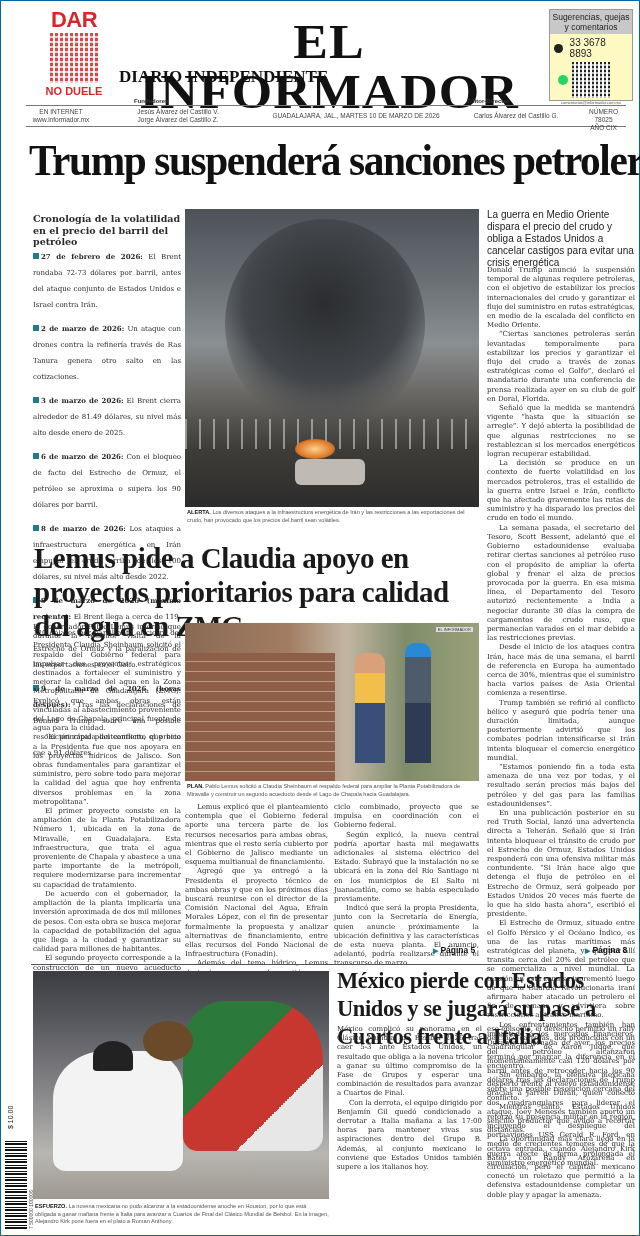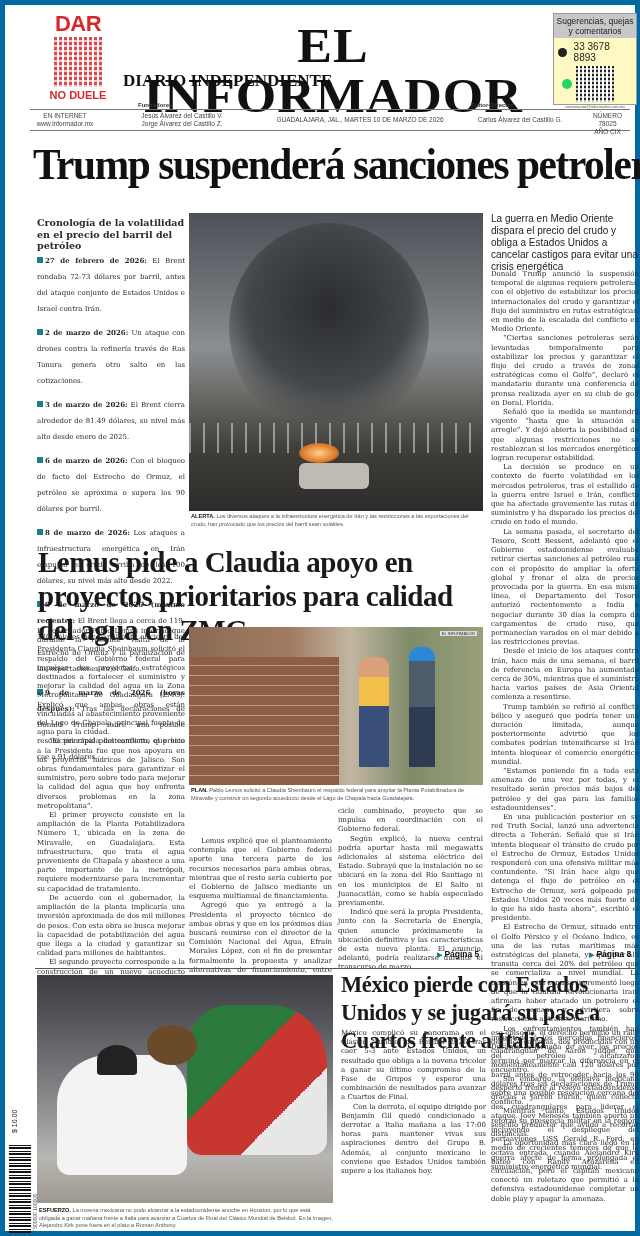--- a/index.html
+++ b/index.html
@@ -1,18 +1,18 @@
 <!DOCTYPE html>
 <html><head>
 <meta charset="utf-8">
 <style>
   * { box-sizing: border-box; margin: 0; padding: 0; }
   html, body { width: 640px; height: 1236px; background: #ffffff; overflow: hidden; }
   body { font-family: "DejaVu Serif", serif; color: #1a1a1a; position: relative; }
-  .page { position: absolute; left: 0; top: 0; width: 640px; height: 1236px; border: 5px solid #0369a1; background: #fff; }
+  .page { position: absolute; left: 0; top: 0; width: 640px; height: 1236px; border: 1px solid #0369a1; background: #fff; }
 
   
   .dar { position: absolute; left: 40px; top: 8px; width: 66px; height: 92px; text-align: center; }
   .dar .t1 { font-family: "Liberation Sans", sans-serif; font-weight: bold; color: #d6282b; font-size: 22px; line-height: 22px; letter-spacing: -0.5px; }
   .dar .qr { width: 48px; height: 50px; margin: 2px auto 0; background:
       repeating-linear-gradient(90deg, #d6282b 0 3px, #fff 3px 5px),
       #d6282b; opacity: 0.85; position: relative; }
   .dar .qr::after { content: ""; position: absolute; inset: 0; background: repeating-linear-gradient(0deg, rgba(255,255,255,0.7) 0 2px, transparent 2px 5px); }
   .dar .t2 { font-family: "Liberation Sans", sans-serif; font-weight: bold; color: #d6282b; font-size: 11px; margin-top: 2px; }
 
@@ -183,21 +183,21 @@
   <div class="photo photo2">
     <div class="wall"></div>
       <div class="p1"></div>
       <div class="p2"></div>
     <div class="tag">EL INFORMADOR</div>
   </div>
   <div class="caption" style="left:186px;top:782px;width:292px;">
     <b>PLAN.</b> <span>Pablo Lemus solicitó a Claudia Sheinbaum el respaldo federal para ampliar la Planta Potabilizadora de Miravalle y construir un segundo acueducto desde el Lago de Chapala hacia Guadalajara.</span>
   </div>
 
-  <div class="col" style="left:184px;top:832px;width:143px;">
+  <div class="col" style="left:184px;top:802px;width:143px;">
     <p>Lemus explicó que el planteamiento contempla que el Gobierno federal aporte una tercera parte de los recursos necesarios para ambas obras, mientras que el resto sería cubierto por el Gobierno de Jalisco mediante un esquema multianual de financiamiento.</p>
     <p>Agregó que ya entregó a la Presidenta el proyecto técnico de ambas obras y que en los próximos días buscará reunirse con el director de la Comisión Nacional del Agua, Efraín Morales López, con el fin de presentar formalmente la propuesta y analizar alternativas de financiamiento, entre ellas recursos del Fondo Nacional de Infraestructura (Fonadin).</p>
     <p>Además del tema hídrico, Lemus destacó avances en la gestión para instalar en Jalisco una planta de generación eléctrica de</p>
   </div>
   <div class="col" style="left:333px;top:802px;width:145px;">
     <p class="ni">ciclo combinado, proyecto que se impulsa en coordinación con el Gobierno federal.</p>
     <p>Según explicó, la nueva central podría aportar hasta mil megawatts adicionales al sistema eléctrico del Estado. Subrayó que la instalación no se ubicará en la zona del Río Santiago ni en los municipios de El Salto ni Juanacatlán, como se había especulado previamente.</p>
     <p>Indicó que será la propia Presidenta, junto con la Secretaría de Energía, quien anuncie próximamente la ubicación definitiva y las características de esta nueva planta. El anuncio, adelantó, podría realizarse durante el transcurso de marzo.</p>
   </div>
   <div class="arrow-link" style="left:432px;top:944px;">

